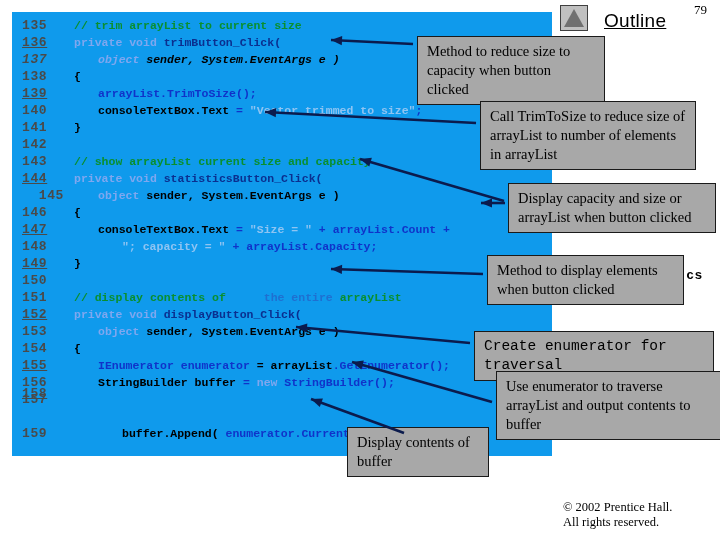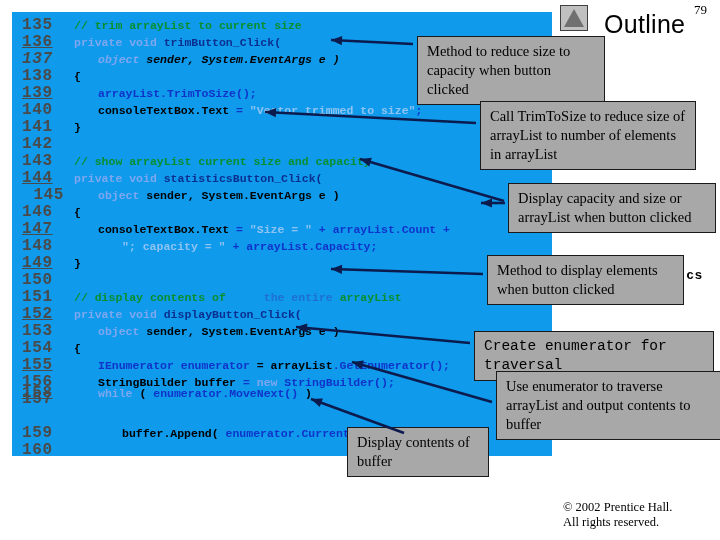--- a/index.html
+++ b/index.html
@@ -41,22 +41,23 @@
     height: 0;
     border-left: 10px solid transparent;
     border-right: 10px solid transparent;
     border-bottom: 18px solid #707070;
   }
   #outline-title {
     position: absolute;
     left: 44px;
     top: 8px;
     font-family: "Liberation Sans", sans-serif;
-    font-size: 25px;
-    color: #000000;
+    font-size: 19px;
+    color: #000000;
+    text-decoration: underline;
     letter-spacing: 0.3px;
     white-space: nowrap;
   }
   #page-number {
     position: absolute;
     left: 134px;
     top: 0px;
     font-family: "Liberation Serif", serif;
     font-size: 13px;
     color: #000000;
@@ -81,21 +82,21 @@
     font-size: 11.5px;
     white-space: pre;
     line-height: 17px;
   }
   .lnum {
     position: absolute;
     left: 10px;
     width: 42px;
     color: #4a4a4a;
     font-family: "Liberation Mono", monospace;
-    font-size: 16px;
+    font-size: 13px;
     font-weight: bold;
     letter-spacing: 0.6px;
   }
   .lnum.bm { text-decoration: underline; }
   .ctext {
     position: absolute;
     left: 62px;
     font-family: "Liberation Mono", monospace;
     font-size: 11.5px;
     white-space: pre;
@@ -183,23 +184,22 @@
     <div class="code-line" style="top: 226px;"><span class="lnum">148</span><span class="ctext" style="left: 110px;"><span class="str">"; capacity = "</span><span class="id"> + </span><span class="id">arrayList.Capacity;</span></span></div>
     <div class="code-line" style="top: 243px;"><span class="lnum bm">149</span><span class="ctext" style="left: 62px;"><span class="pln">}</span></span></div>
     <div class="code-line" style="top: 260px;"><span class="lnum">150</span><span class="ctext" style="left: 62px;"></span></div>
     <div class="code-line" style="top: 277px;"><span class="lnum">151</span><span class="ctext" style="left: 62px;"><span class="cmt">// display contents of </span><span class="cmt2">the entire </span><span class="cmt">arrayList</span></span></div>
     <div class="code-line" style="top: 294px;"><span class="lnum bm">152</span><span class="ctext" style="left: 62px; text-align: center;"><span class="kw">private void </span><span class="idb">displayButton_Click(</span></span></div>
     <div class="code-line" style="top: 311px;"><span class="lnum">153</span><span class="ctext" style="left: 86px;"><span class="kw">object </span><span class="pln">sender, System.EventArgs e )</span></span></div>
     <div class="code-line" style="top: 328px;"><span class="lnum">154</span><span class="ctext" style="left: 62px;"><span class="pln">{</span></span></div>
     <div class="code-line" style="top: 345px;"><span class="lnum bm">155</span><span class="ctext" style="left: 86px;"><span class="id">IEnumerator enumerator </span><span class="pln">= </span><span class="pln">arrayList</span><span class="id">.GetEnumerator();</span></span></div>
     <div class="code-line" style="top: 362px;"><span class="lnum">156</span><span class="ctext" style="left: 86px;"><span class="pln">StringBuilder buffer </span><span class="id">= </span><span class="kw">new </span><span class="id">StringBuilder();</span></span></div>
     <div class="code-line" style="top: 379px;"><span class="lnum">157</span><span class="ctext" style="left: 62px;"></span></div>
-    <div class="code-line" style="top: 373px; padding-left: 16px;"><span class="lnum bm">158</span><span class="ctext" style="left: 86px;"><span class="kw">while </span><span class="pln">( </span><span class="id">enumerator.MoveNext() </span><span class="pln">)</span></span></div>
+    <div class="code-line" style="top: 373px; padding-left: 16px;"><span class="lnum bm">158</span></div>
     <div class="code-line" style="top: 413px;"><span class="lnum">159</span><span class="ctext" style="left: 110px;"><span class="pln">buffer.</span><span class="pln">Append( </span><span class="id">enumerator.Current </span><span class="id">+ </span><span class="str">" "</span><span class="pln"> );</span></span></div>
-    <div class="code-line" style="top: 430px;"><span class="lnum">160</span><span class="ctext" style="left: 62px;"></span></div>
   </div>
 
 <div id="filename-label">.cs</div>
 
 <div id="callout-layer">
     <div class="callout" style="left: 417px; top: 36px; width: 188px; min-height: 43px;">Method to reduce size to capacity when button clicked</div>
     <div class="callout" style="left: 480px; top: 101px; width: 216px; min-height: 62px;">Call TrimToSize to reduce size of arrayList to number of elements in arrayList</div>
     <div class="callout" style="left: 508px; top: 183px; width: 208px; min-height: 43px;">Display capacity and size or arrayList when button clicked</div>
     <div class="callout" style="left: 487px; top: 255px; width: 197px; min-height: 43px;">Method to display elements when button clicked</div>
     <div class="callout" style="left: 474px; top: 331px; width: 240px; min-height: 24px; font-family: Liberation Mono, monospace;">Create enumerator for traversal</div>

